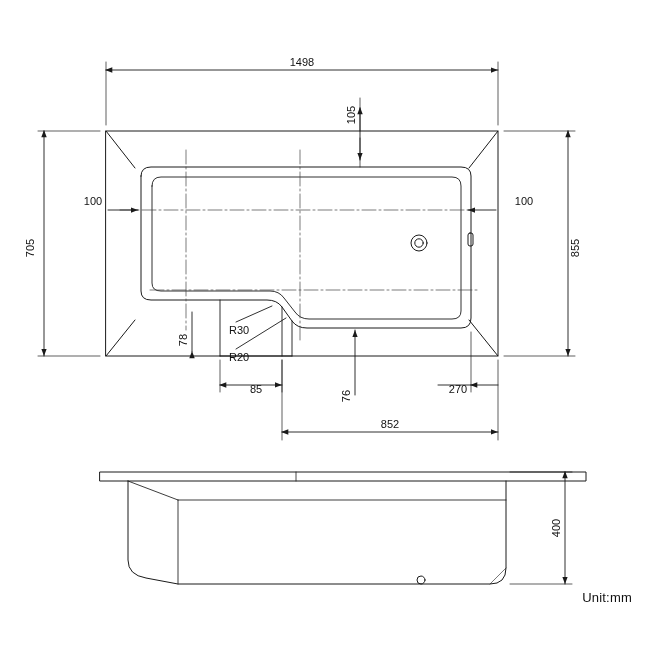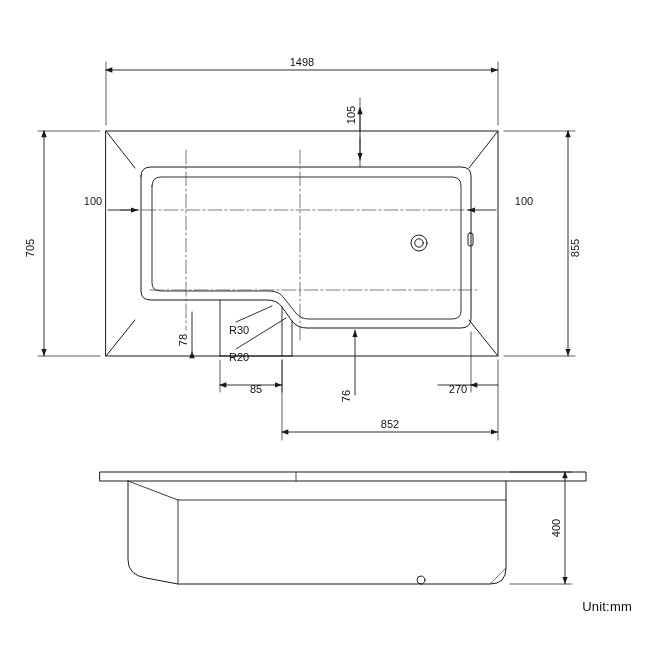--- a/index.html
+++ b/index.html
@@ -23,21 +23,21 @@
   svg#drawing {
     position: absolute;
     left: 0;
     top: 0;
     width: 650px;
     height: 650px;
   }
   .unit-label {
     position: absolute;
     right: 18px;
-    bottom: 36px;
+    bottom: 45px;
     font-size: 13px;
     letter-spacing: 0.2px;
     color: #111;
   }
   text {
     font-family: "Liberation Sans", sans-serif;
     fill: #111;
   }
 </style>
 </head>

